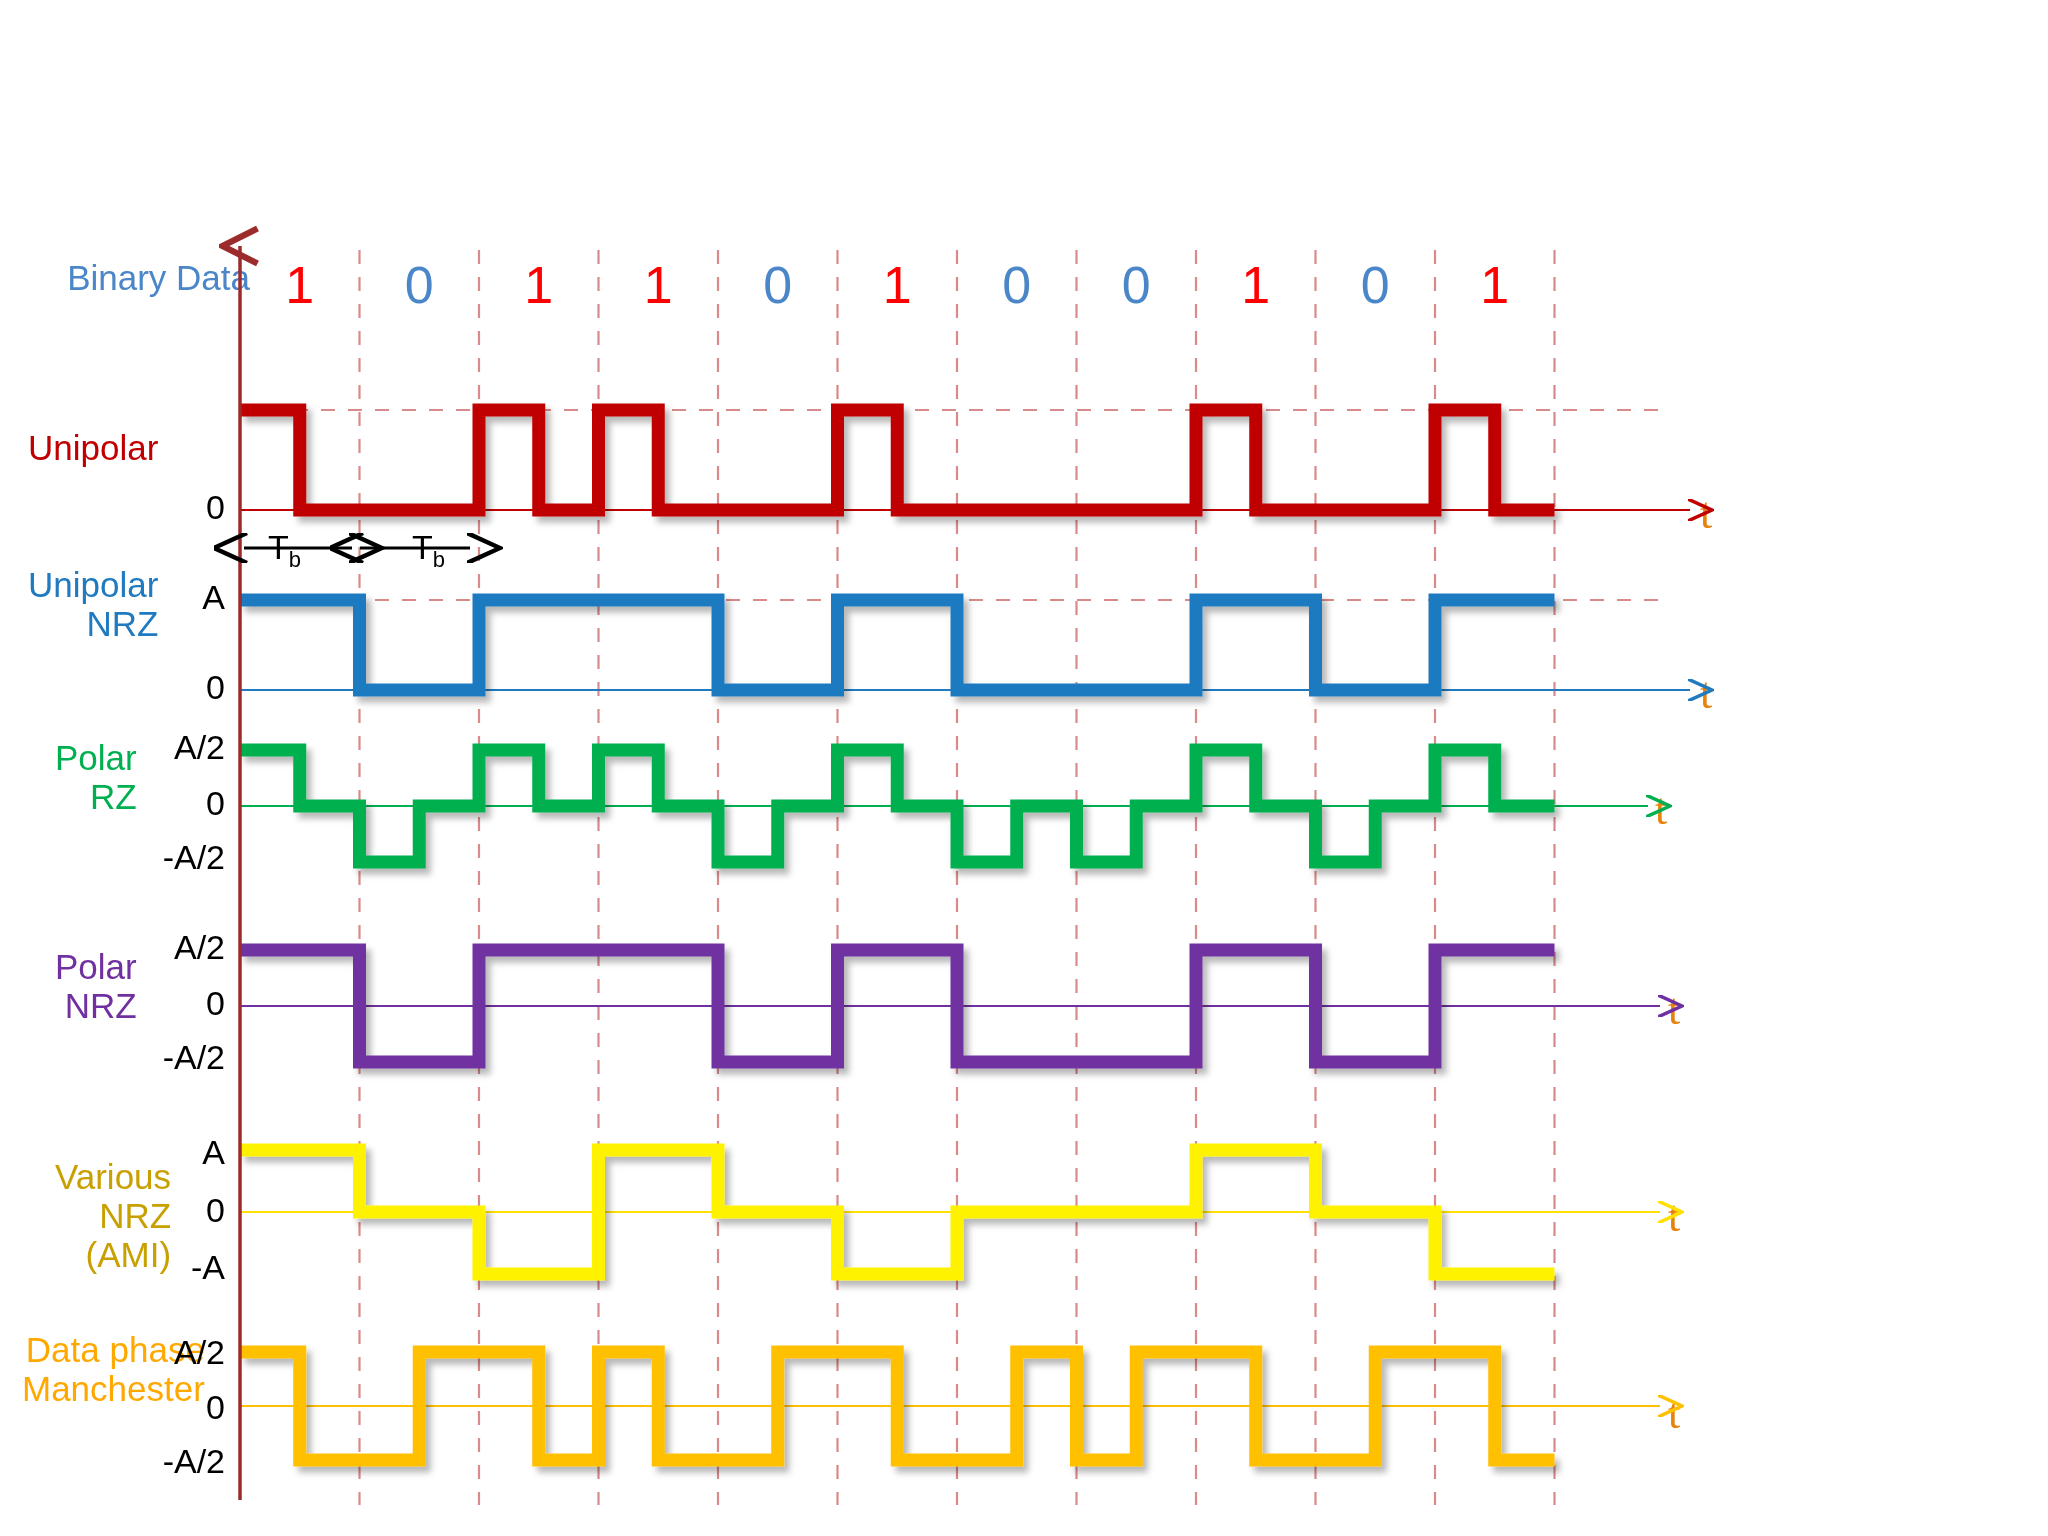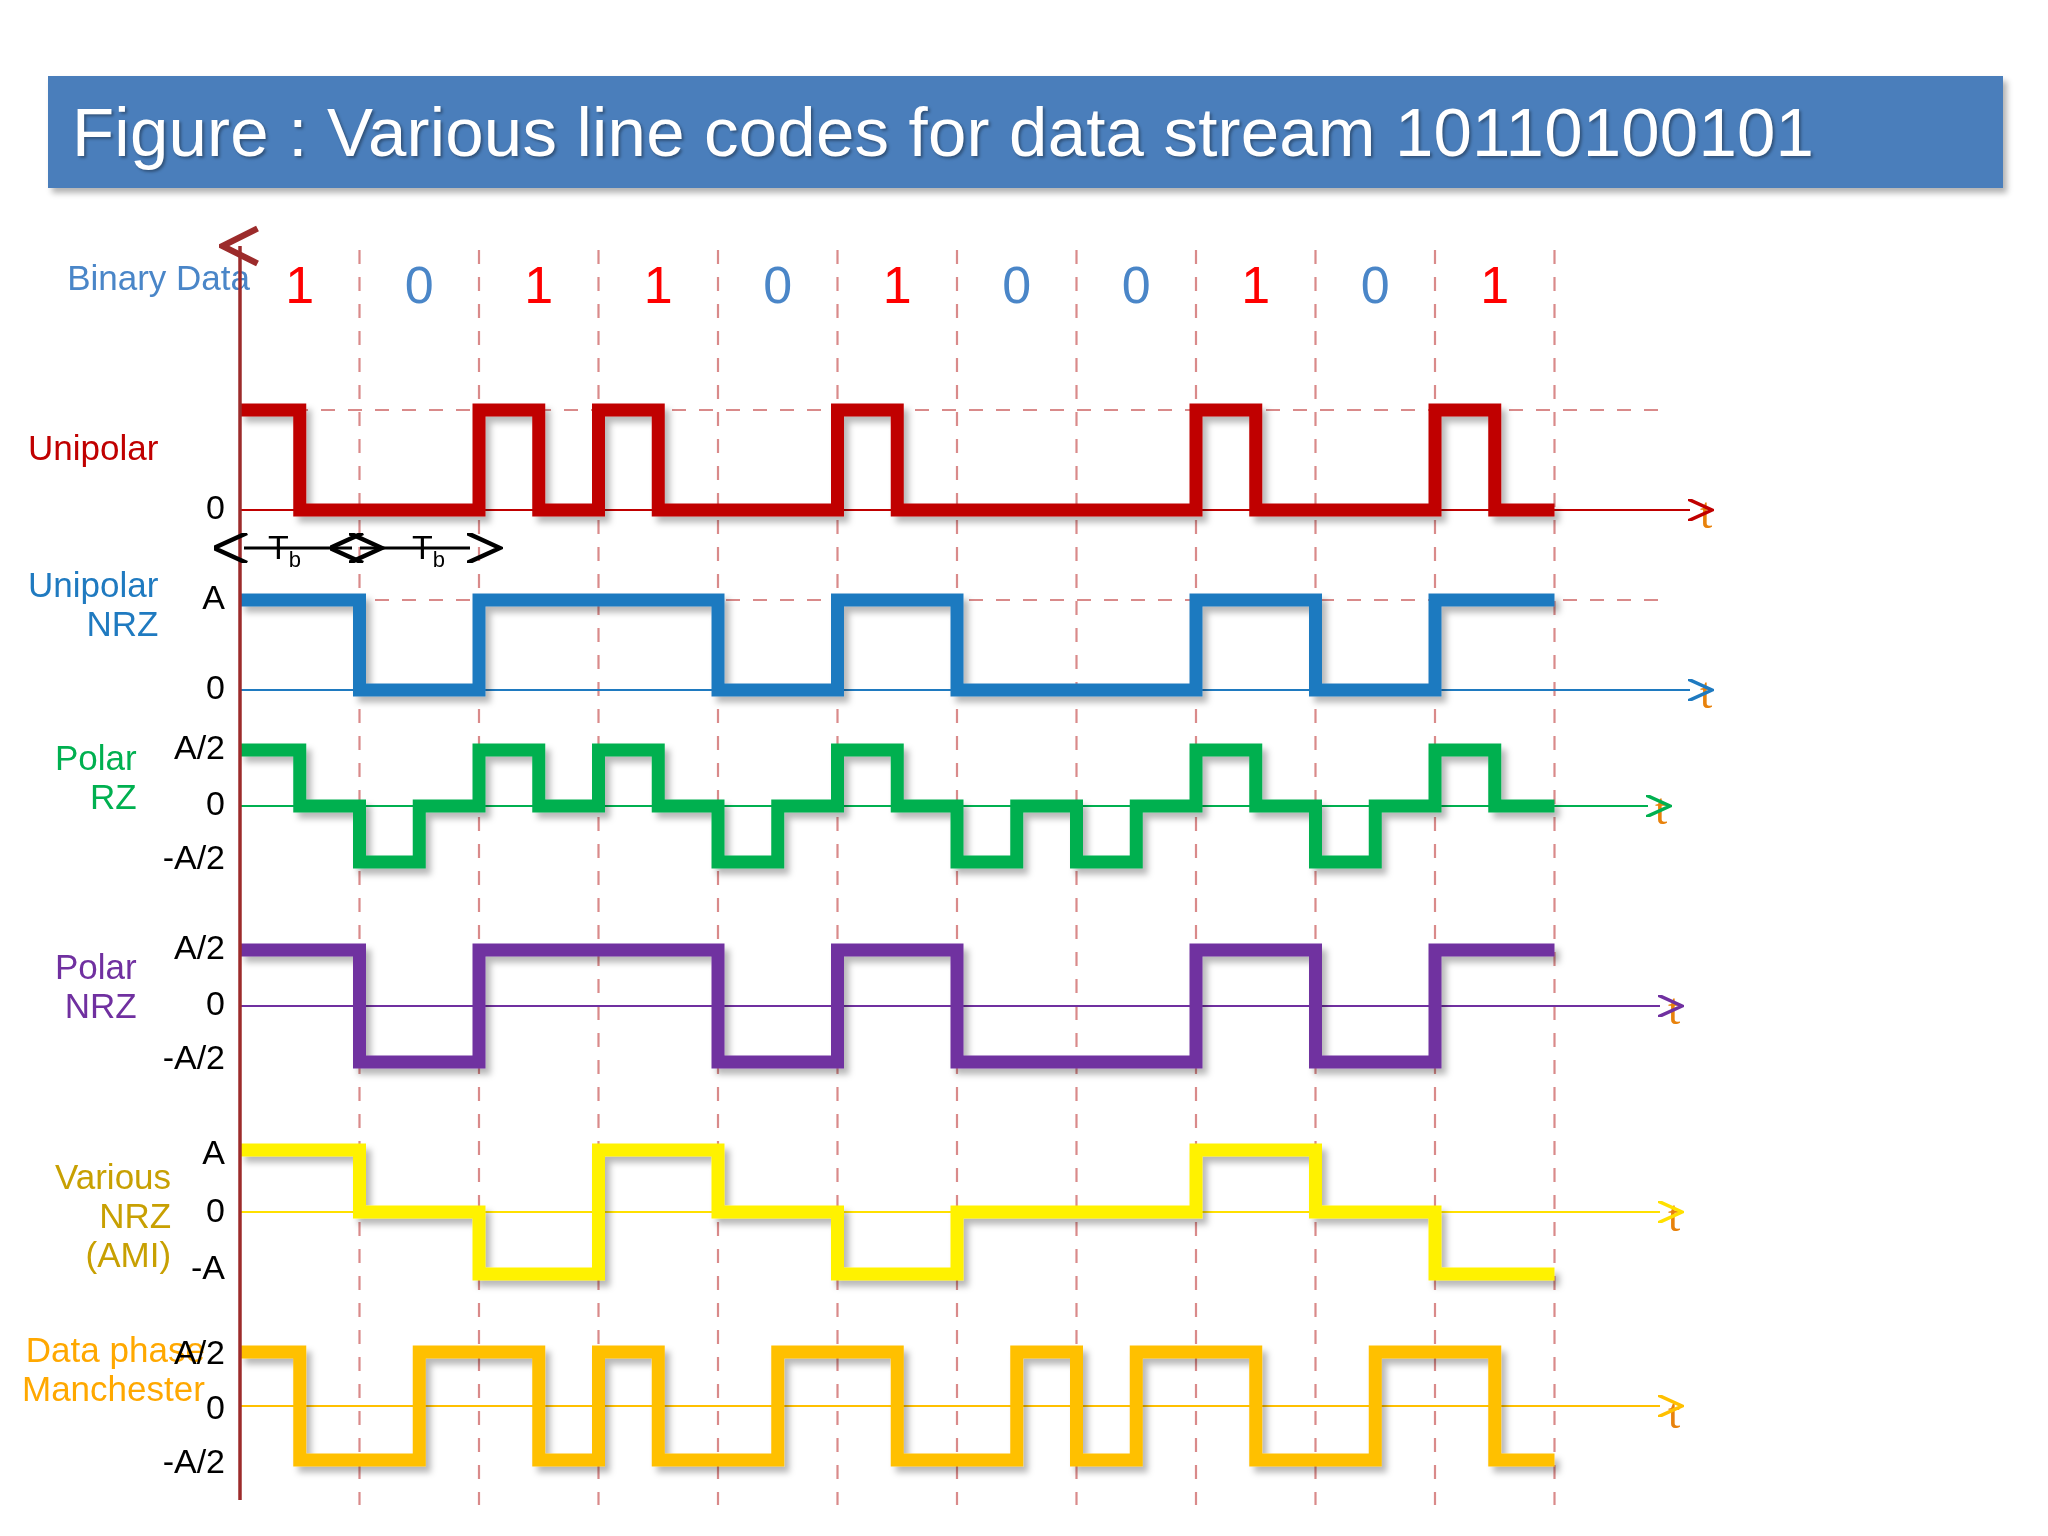--- a/index.html
+++ b/index.html
@@ -89,23 +89,20 @@
     color:#000;
     font-family:"Liberation Sans", sans-serif;
   }
   .tb-label sub{font-size:22px;}
 </style>
 </head>
 <body>
 
 <div id="slide">
 
-  <div id="title-banner">
-    <div id="title-text">Figure : Various line codes for data stream 10110100101</div>
-  </div>
 
   <div class="row-label right" style="left:50px;top:258px;width:200px;color:#4A86C8;">Binary Data</div>
 
   <div class="row-label" style="left:28px;top:428px;color:#C00000;">Unipolar</div>
 
   <div class="row-label" style="left:28px;top:565px;color:#1F7AC0;">Unipolar
 NRZ</div>
 
   <div class="row-label" style="left:55px;top:738px;color:#00B050;">Polar
 RZ</div>

